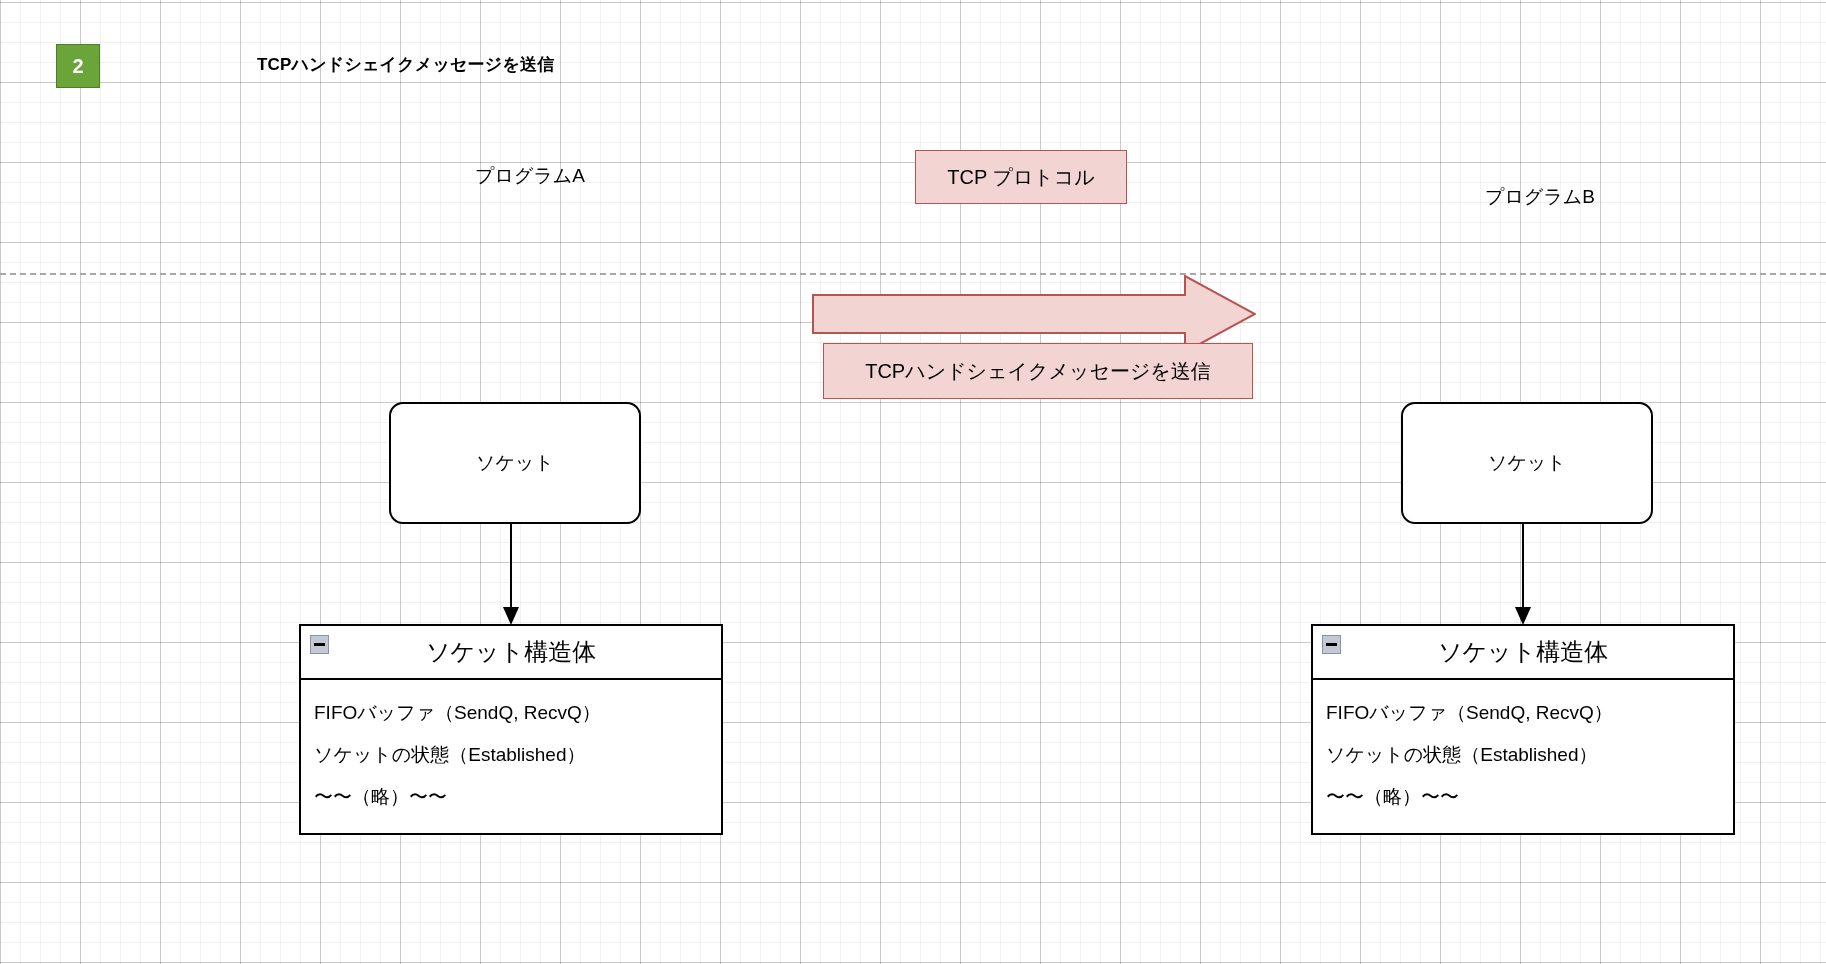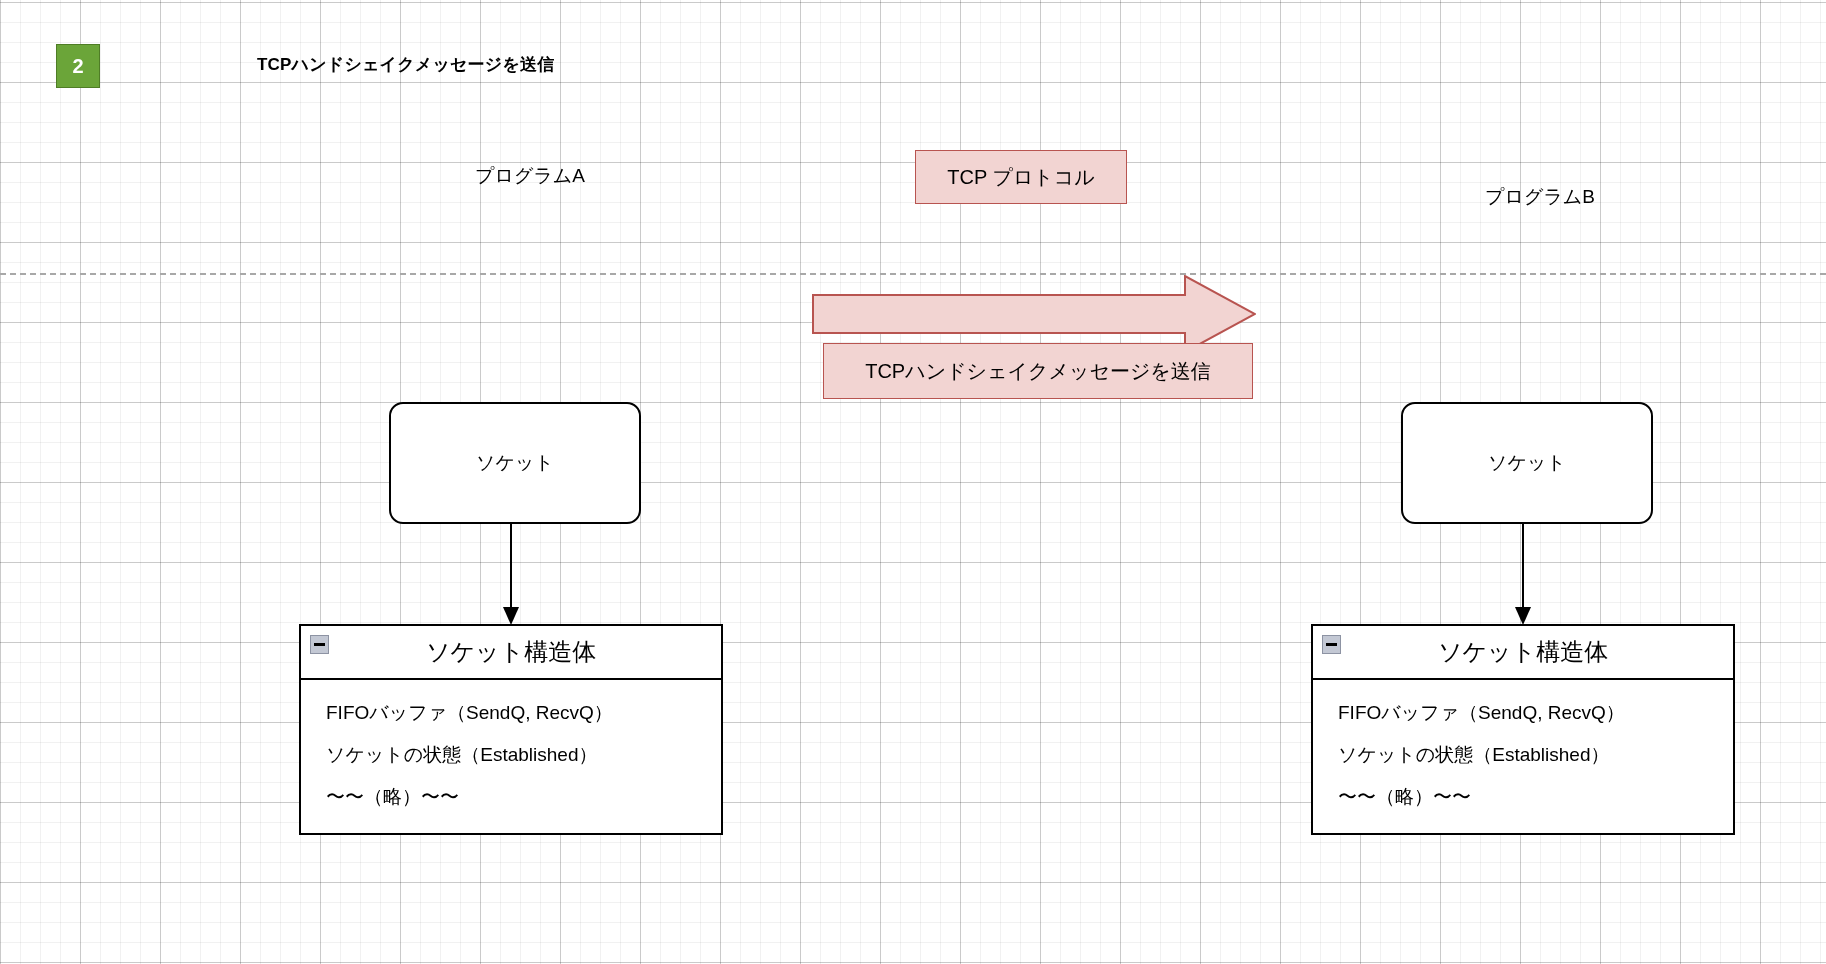--- a/index.html
+++ b/index.html
@@ -183,21 +183,21 @@
     align-items: center;
     justify-content: center;
   }
   .collapse-icon .bar {
     width: 11px;
     height: 3px;
     background: #000000;
   }
 
   .struct-body {
-    padding: 12px 0 16px 12px;
+    padding: 12px 0 16px 0;
   }
   .struct-row {
     font-size: 19px;
     padding: 9px 0 9px 13px;
     white-space: nowrap;
     line-height: 1.25;
   }
   .struct-row b { font-weight: normal; }
 </style>
 </head>

